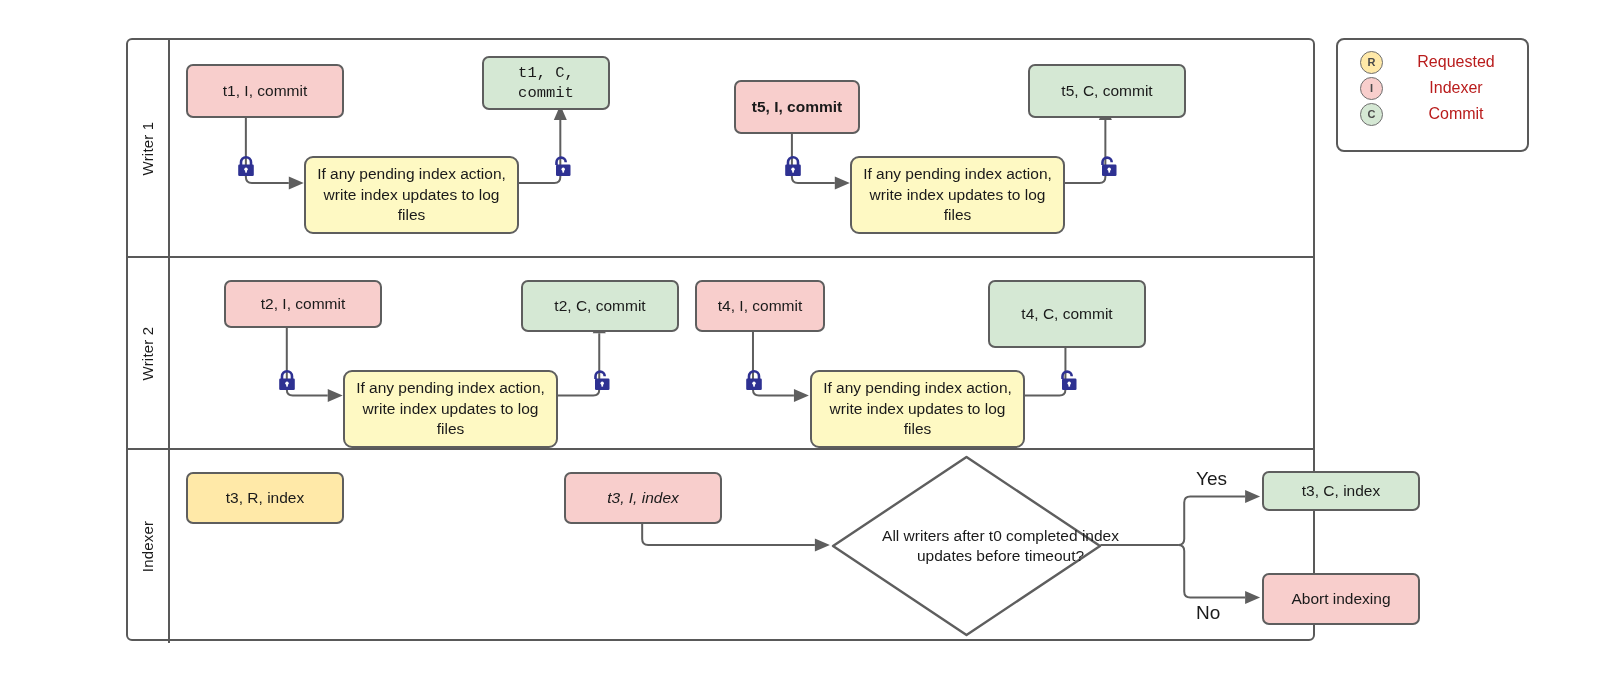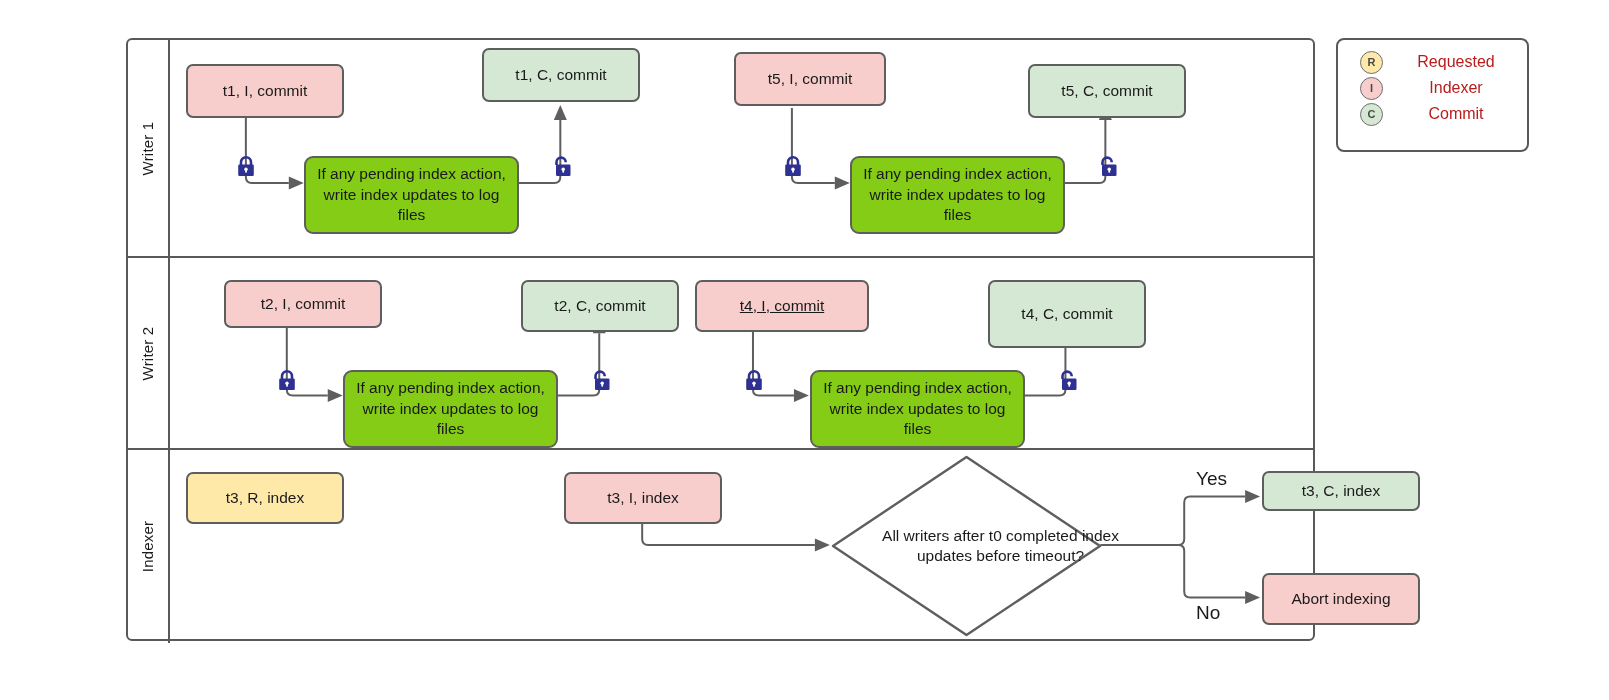--- a/index.html
+++ b/index.html
@@ -33,21 +33,21 @@
   
   .node{
     position:absolute;box-sizing:border-box;
     border:2.2px solid #5e5e5e;border-radius:7px;
     display:flex;align-items:center;justify-content:center;text-align:center;
     font-size:15.5px;line-height:1.32;color:#1a1a1a;padding:18px 6px;
   }
   .n-pink{background:#f8cecc;}
   .n-green{background:#d5e8d4;}
   .n-yellow{background:#ffe9a8;}
-  .n-white{background:#84cc16;border-radius:9px;}
+  .n-white{background:#fef9c3;border-radius:9px;}
 
   .diamond{position:absolute;}
   .diamond svg{position:absolute;left:0;top:0;overflow:visible;}
   .diamond .dtext{
     position:absolute;left:0;top:0;width:100%;height:100%;
     display:flex;align-items:center;justify-content:center;text-align:center;
     font-size:15.5px;line-height:1.3;color:#1a1a1a;
   }
 
   
@@ -105,23 +105,23 @@
           <polygon class="head" points="666,136.5 681,143 666,149.5"></polygon>
 
           <path d="M 895,143 L 931,143 Q 937,143 937,137 L 937,80"></path>
           <polygon class="head" points="930.5,80 937,65 943.5,80"></polygon>
         </svg>
 
         <div class="node n-pink" style="left:16px;top:24px;width:158px;height:54px;">t1, I, commit</div>
 
         <div class="node n-white" style="left:134px;top:116px;width:215px;height:78px;">If any pending index action, write index updates to log files</div>
 
-        <div class="node n-green" style="left:312px;top:8px;width:158px;height:54px;">t1, C, commit</div>
-
-        <div class="node n-pink" style="left:564px;top:12px;width:152px;height:54px;">t5, I, commit</div>
+        <div class="node n-green" style="left:312px;top:16px;width:128px;height:54px;font-family:Liberation Mono, monospace;">t1, C, commit</div>
+
+        <div class="node n-pink" style="left:564px;top:40px;width:126px;height:54px;font-weight:bold;">t5, I, commit</div>
 
         <div class="node n-white" style="left:680px;top:116px;width:215px;height:78px;">If any pending index action, write index updates to log files</div>
 
         <div class="node n-green" style="left:858px;top:24px;width:158px;height:54px;">t5, C, commit</div>
 
         <div class="lock" style="left:65px;top:115px;">
           <svg width="22" height="22" viewBox="0 0 22 22">
               <path d="M6 10 V7.2 a5 5 0 0 1 10 0 V10" fill="none" stroke="#2e3192" stroke-width="2.6"></path>
               <rect x="3.2" y="9.6" width="15.6" height="11.4" rx="1.2" fill="#2e3192"></rect>
               <circle cx="11" cy="14.2" r="1.7" fill="#fff"></circle>
@@ -171,21 +171,21 @@
           <path d="M 855,139 L 891,139 Q 897,139 897,133 L 897,76"></path>
           <polygon class="head" points="890.5,76 897,61 903.5,76"></polygon>
         </svg>
 
         <div class="node n-pink" style="left:54px;top:22px;width:158px;height:48px;">t2, I, commit</div>
 
         <div class="node n-white" style="left:173px;top:112px;width:215px;height:78px;">If any pending index action, write index updates to log files</div>
 
         <div class="node n-green" style="left:351px;top:22px;width:158px;height:52px;">t2, C, commit</div>
 
-        <div class="node n-pink" style="left:525px;top:22px;width:174px;height:52px;text-decoration:underline;">t4, I, commit</div>
+        <div class="node n-pink" style="left:525px;top:22px;width:130px;height:52px;">t4, I, commit</div>
 
         <div class="node n-white" style="left:640px;top:112px;width:215px;height:78px;">If any pending index action, write index updates to log files</div>
 
         <div class="node n-green" style="left:818px;top:22px;width:158px;height:68px;">t4, C, commit</div>
 
         <div class="lock" style="left:106px;top:111px;">
           <svg width="22" height="22" viewBox="0 0 22 22">
               <path d="M6 10 V7.2 a5 5 0 0 1 10 0 V10" fill="none" stroke="#2e3192" stroke-width="2.6"></path>
               <rect x="3.2" y="9.6" width="15.6" height="11.4" rx="1.2" fill="#2e3192"></rect>
               <circle cx="11" cy="14.2" r="1.7" fill="#fff"></circle>
@@ -234,21 +234,21 @@
 
           <path d="M 1010,96 Q 1016,96 1016,90 L 1016,53 Q 1016,47 1022,47 L 1077,47"></path>
           <polygon class="head" points="1077,40.5 1092,47 1077,53.5"></polygon>
 
           <path d="M 1010,96 Q 1016,96 1016,102 L 1016,143 Q 1016,149 1022,149 L 1077,149"></path>
           <polygon class="head" points="1077,142.5 1092,149 1077,155.5"></polygon>
         </svg>
 
         <div class="node n-yellow" style="left:16px;top:22px;width:158px;height:52px;">t3, R, index</div>
 
-        <div class="node n-pink" style="left:394px;top:22px;width:158px;height:52px;">t3, I, index</div>
+        <div class="node n-pink" style="left:394px;top:22px;width:158px;height:52px;font-style:italic;">t3, I, index</div>
 
         <div class="diamond" style="left:661px;top:5px;width:271px;height:182px;">
           <svg width="271" height="182" viewBox="0 0 271 182">
             <polygon points="135.5,2 269,91 135.5,180 2,91" fill="#ffffff" stroke="#5e5e5e" stroke-width="2.4" stroke-linejoin="round"></polygon>
           </svg>
           <div class="dtext" style="padding:0 34px;">All writers after t0 completed index updates before timeout?</div>
         </div>
 
         <div class="node n-green" style="left:1092px;top:21px;width:158px;height:38px;">t3, C, index</div>
 

